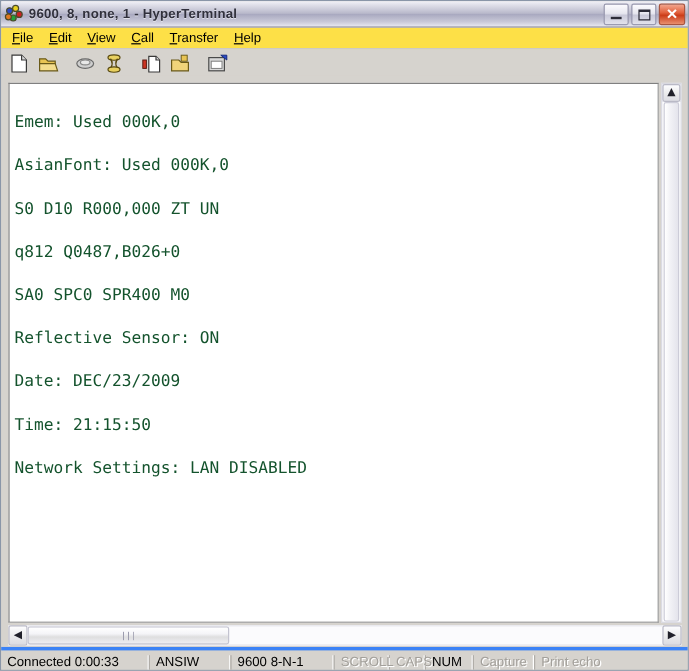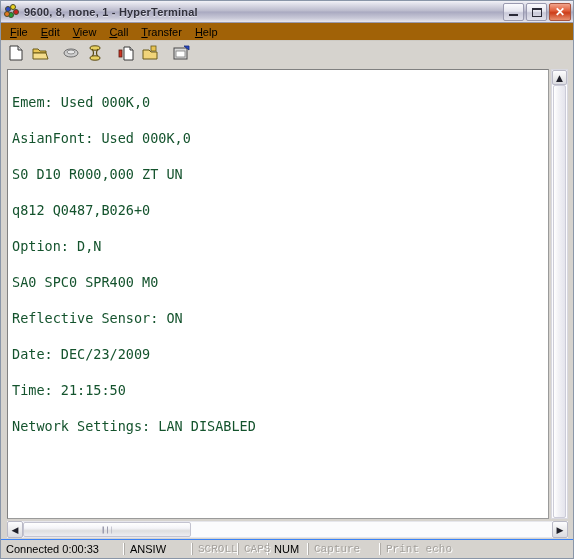--- a/index.html
+++ b/index.html
@@ -115,21 +115,21 @@
     font-weight: bold;
     line-height: 16px;
     text-align: center;
     font-family: "Liberation Sans", sans-serif;
   }
 
   
   .menubar {
     flex: 0 0 18px;
     height: 18px;
-    background: #a16207;
+    background: #fde047;
     display: flex;
     align-items: center;
     padding-left: 3px;
     box-sizing: border-box;
     border-bottom: 1px solid #cdcac4;
   }
   .menu-item {
     font-size: 11px;
     color: #000000;
     padding: 1px 7px 1px 6px;
@@ -283,37 +283,37 @@
         #9c9cae 0, #9c9cae 1px, transparent 1px, transparent 4px,
         #9c9cae 4px, #9c9cae 5px, transparent 5px, transparent 8px,
         #9c9cae 8px, #9c9cae 9px);
   }
 
   
   .statusbar {
     flex: 0 0 19px;
     height: 19px;
     background: #d6d3ce;
-    border-top: 1px solid #3b82f6;
-    display: flex;
-    align-items: center;
+    border-top: 3px solid #3b82f6;
+    display: flex;
+    align-items: flex-end;
     font-size: 11px;
     box-sizing: border-box;
   }
   .sb-cell {
     display: flex;
     align-items: center;
     padding-left: 5px;
     color: #000000;
     border-right: 1px solid #b0ada8;
     box-shadow: inset -1px 0 0 #ffffff;
     white-space: nowrap;
     box-sizing: border-box;
   }
-  .sb-cell.dim { color: #a3a09b; text-shadow: 1px 1px 0 #ffffff; font-family: Liberation Mono, monospace; }
+  .sb-cell.dim { color: #a3a09b; text-shadow: 1px 1px 0 #ffffff; }
   .sb-cell.last { border-right: none; box-shadow: none; flex: 1 1 auto; position: relative; }
 </style>
 </head>
 <body>
 
 <div class="window">
 
   <div class="titlebar">
     <div class="title-icon">
       <span class="b b1"></span>
@@ -394,21 +394,20 @@
   </div>
 
   <div class="client">
     <div class="term-outer">
       <div class="term-panel">
         <div class="term-inner">
           <div class="term-line">Emem: Used 000K,0</div>
           <div class="term-line">AsianFont: Used 000K,0</div>
           <div class="term-line">S0 D10 R000,000 ZT UN</div>
           <div class="term-line">q812 Q0487,B026+0</div>
-          <div class="term-line">Option: D,N</div>
           <div class="term-line">SA0 SPC0 SPR400 M0</div>
           <div class="term-line">Reflective Sensor: ON</div>
           <div class="term-line">Date: DEC/23/2009</div>
           <div class="term-line">Time: 21:15:50</div>
           <div class="term-line">Network Settings: LAN DISABLED</div>
         </div>
       </div>
       <div class="vscroll">
         <div class="sb-arrow">
           <span class="ar">▲</span>
@@ -430,20 +429,21 @@
       </div>
       <div class="sb-arrow">
         <span class="ar">▶</span>
       </div>
     </div>
   </div>
 
   <div class="statusbar">
     <div class="sb-cell" style="width:124px;">Connected 0:00:33</div>
     <div class="sb-cell" style="width:68px;">ANSIW</div>
+    <div class="sb-cell" style="width:86px;">9600 8-N-1</div>
     <div class="sb-cell dim" style="width:46px;">SCROLL</div>
     <div class="sb-cell dim" style="width:30px;">CAPS</div>
     <div class="sb-cell" style="width:40px;">NUM</div>
-    <div class="sb-cell dim" style="width:72px;">Capture</div>
+    <div class="sb-cell dim" style="width:51px;">Capture</div>
     <div class="sb-cell dim last">Print echo</div>
   </div>
 
 </div>
 
 </body></html>

